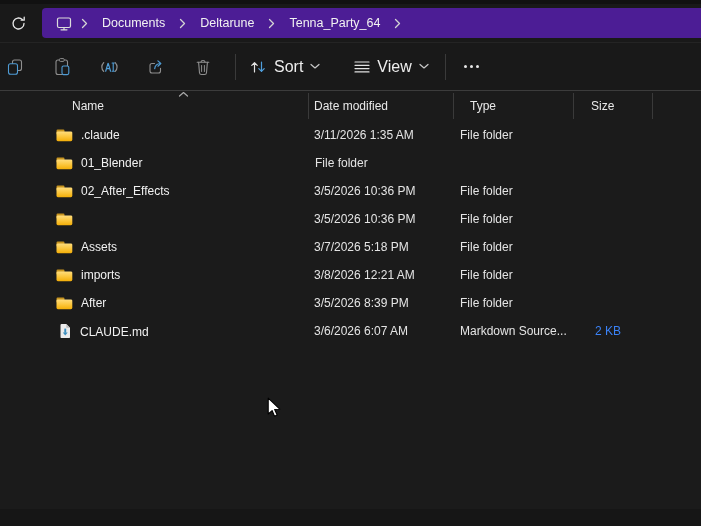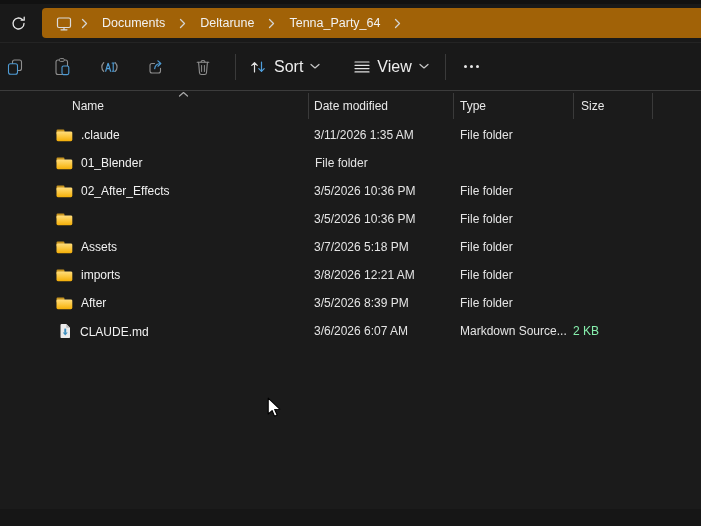--- a/index.html
+++ b/index.html
@@ -6,47 +6,47 @@
   body{
     width:701px;height:526px;overflow:hidden;position:relative;
     background:#1b1b1b;color:#f0f0f0;
     font-family:"Liberation Sans","DejaVu Sans",sans-serif;
     -webkit-font-smoothing:antialiased;
   }
   .top-edge{height:4px;background:#111111;}
   
   .address-row{height:38px;background:#191919;display:flex;align-items:center;}
   .refresh-btn{width:30px;height:30px;margin-left:3px;display:flex;align-items:center;justify-content:center;border-radius:4px;flex:none;}
-  .address-pill{flex:1;height:30px;margin-left:9px;background:#a16207;border-radius:4px 0 0 4px;display:flex;align-items:center;padding-left:12px;min-width:0;}
+  .address-pill{flex:1;height:30px;margin-left:9px;background:#4c1d95;border-radius:4px 0 0 4px;display:flex;align-items:center;padding-left:12px;min-width:0;}
   .crumb{font-size:12.5px;color:#f2f2f2;padding:0 5px;white-space:nowrap;cursor:default;}
   .crumb-chev{margin:0 9px;display:flex;align-items:center;}
   .loc-icon{display:flex;align-items:center;margin-left:2px;}
   
   .toolbar{height:49px;box-sizing:border-box;background:#191919;border-top:1px solid #242424;border-bottom:1px solid #3c3c3c;display:flex;align-items:center;}
   .tb-btn{width:30px;height:34px;margin-right:17px;display:flex;align-items:center;justify-content:center;border-radius:4px;flex:none;}
   .tb-btn:first-child{margin-left:0;}
   .tb-sep{width:1px;height:26px;background:#3a3a3a;flex:none;}
   .tb-dd{display:flex;align-items:center;gap:7px;height:34px;padding:0 10px;margin-left:3px;border-radius:4px;font-size:16px;color:#ededed;flex:none;}
   .tb-more{width:34px;height:34px;margin-left:9px;display:flex;align-items:center;justify-content:center;gap:3px;border-radius:4px;flex:none;}
   .dot{width:3px;height:3px;border-radius:50%;background:#e6e6e6;}
   
   .content{position:relative;background:#1b1b1b;height:417px;padding-left:36px;}
   .list-header{height:30px;position:relative;display:flex;align-items:center;font-size:12px;color:#e9e9e9;}
   .h-cell{box-sizing:border-box;cursor:default;}
   .h-name{width:272px;padding-left:36px;}
   .h-date{width:145px;padding-left:6px;}
-  .h-type{width:120px;padding-left:7px;}
+  .h-type{width:120px;padding-left:7px;margin-left:10px;}
   .h-size{width:79px;padding-left:8px;}
   .h-div{position:absolute;top:2px;width:1px;height:26px;background:#3a3a3a;}
   .sort-ind{position:absolute;left:142px;top:0;display:flex;}
   .file-row{height:28px;display:flex;align-items:center;font-size:12px;}
   .c-name{width:272px;box-sizing:border-box;padding-left:20px;display:flex;align-items:flex-end;gap:8px;color:#f2f2f2;white-space:nowrap;}
   .c-date{width:145px;box-sizing:border-box;padding-left:6px;color:#e4e4e4;white-space:nowrap;}
   .c-type{width:120px;box-sizing:border-box;padding-left:7px;color:#e4e4e4;white-space:nowrap;}
-  .c-size{width:79px;box-sizing:border-box;padding-right:9px;text-align:left;color:#86efac;white-space:nowrap;}
+  .c-size{width:79px;box-sizing:border-box;padding-right:9px;text-align:center;color:#3b82f6;white-space:nowrap;}
   .ficon{display:flex;align-items:center;flex:none;}
   .bottom-strip{position:absolute;left:0;bottom:0;width:701px;height:17px;background:#161616;}
   .cursor{position:absolute;left:267px;top:397px;z-index:50;pointer-events:none;}
 </style>
 </head>
 <body>
 
 <svg width="0" height="0" style="position:absolute" aria-hidden="true">
   <defs>
     <linearGradient id="fg" x1="0" y1="0" x2="0" y2="1">

